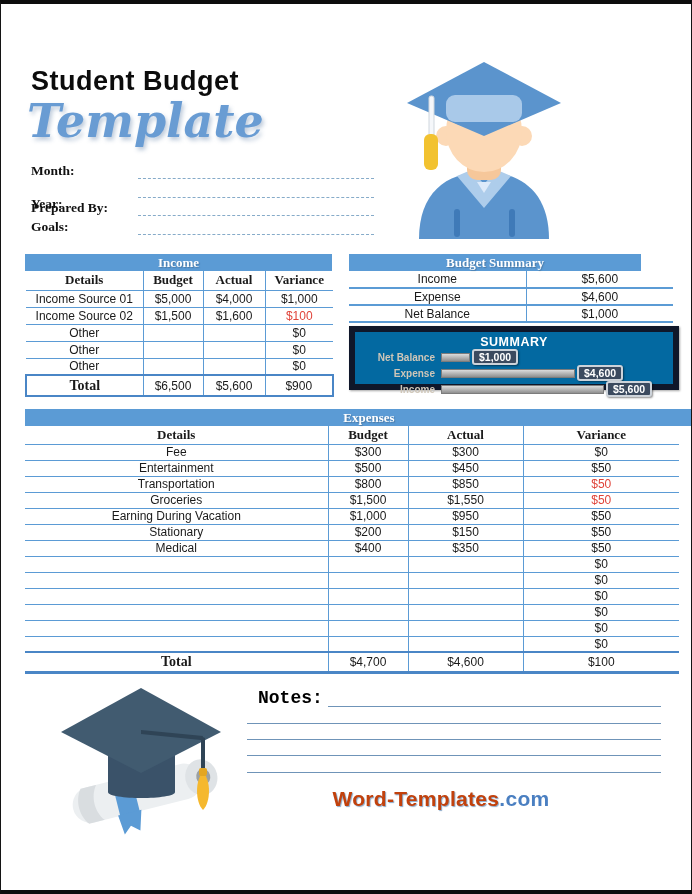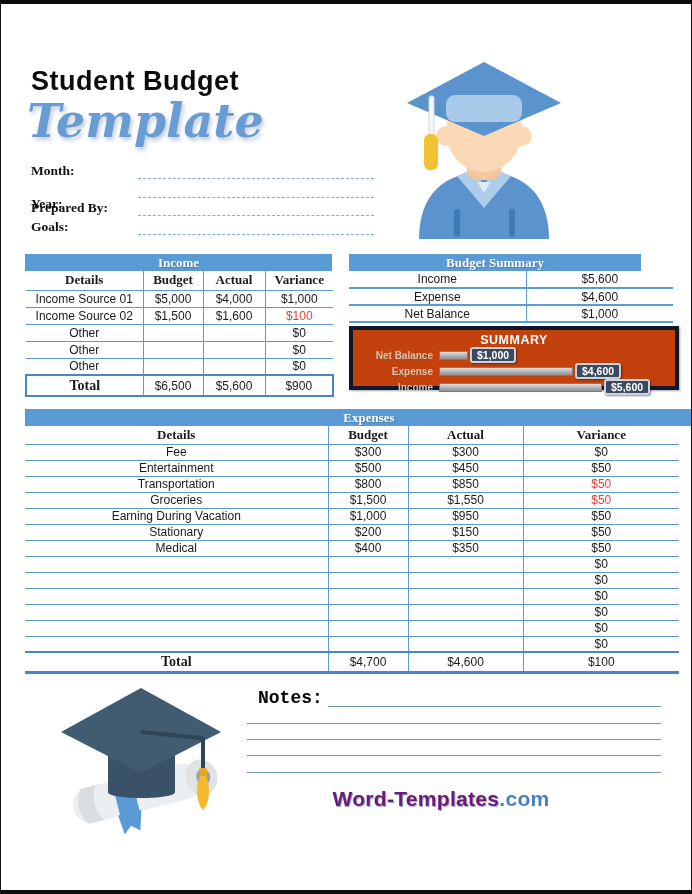--- a/index.html
+++ b/index.html
@@ -48,34 +48,34 @@
   .bs-tbl td { border-bottom:2px solid #5b9bd5; }
 
   .exp-tbl { left:24px; top:422px; width:654px; }
   .exp-tbl tr { height:16px; }
   .exp-tbl tr.hdr { height:18px; }
   .exp-tbl tr.total { height:20px; }
   .exp-tbl tr.total td { border-top:2px solid #4a86c6; border-bottom:3px solid #4a86c6; }
 
   
   .chart { left:348px; top:322px; width:330px; height:64px; box-sizing:border-box;
-           background:#c2410c; border:4px solid #0f172a; box-shadow:1px 1px 2px rgba(0,0,0,.35); }
+           background:#0369a1; border:6px solid #0f172a; box-shadow:1px 1px 2px rgba(0,0,0,.35); }
   .chart-title { text-align:center; color:#fff; font-weight:bold; font-size:12.5px; letter-spacing:.5px; margin-top:3px; }
   .chart-row { display:flex; align-items:center; height:16px; }
   .chart-lbl { width:80px; text-align:right; padding-right:6px; color:#cfc6b8; font-weight:bold; font-size:10px; }
   .chart-bar { height:9px; background:linear-gradient(#dcdcdc,#8f8f8f); border:1px solid #7c7c7c; box-sizing:border-box; }
   .chart-val { margin-left:2px; background:#3b4a5f; border:2px solid #cdd3da; border-radius:3px;
                color:#fff; font-weight:bold; font-size:10.5px; padding:0 5px; line-height:12px;
                box-shadow:1px 1px 2px rgba(0,0,0,.45); }
 
   
   .notes-label { left:257px; top:684px; font-family:Liberation Mono, monospace; font-weight:bold; font-size:18px; }
   .note-line { height:0; border-bottom:1px solid #6f94b8; }
   .logo { left:330px; top:783px; width:220px; text-align:center; font-weight:bold; font-size:21px; letter-spacing:.3px; }
-  .logo .brand { color:#701a75; text-shadow:1px 1px 1px #8aa8c8; }
+  .logo .brand { color:#c2410c; text-shadow:1px 1px 1px #8aa8c8; }
   .logo .tld { color:#4a7fc1; }
 </style>
 </head>
 <body>
 
 <div class="page">
 
   <div class="abs title1">Student Budget</div>
   <div class="abs title2">Template</div>
 

